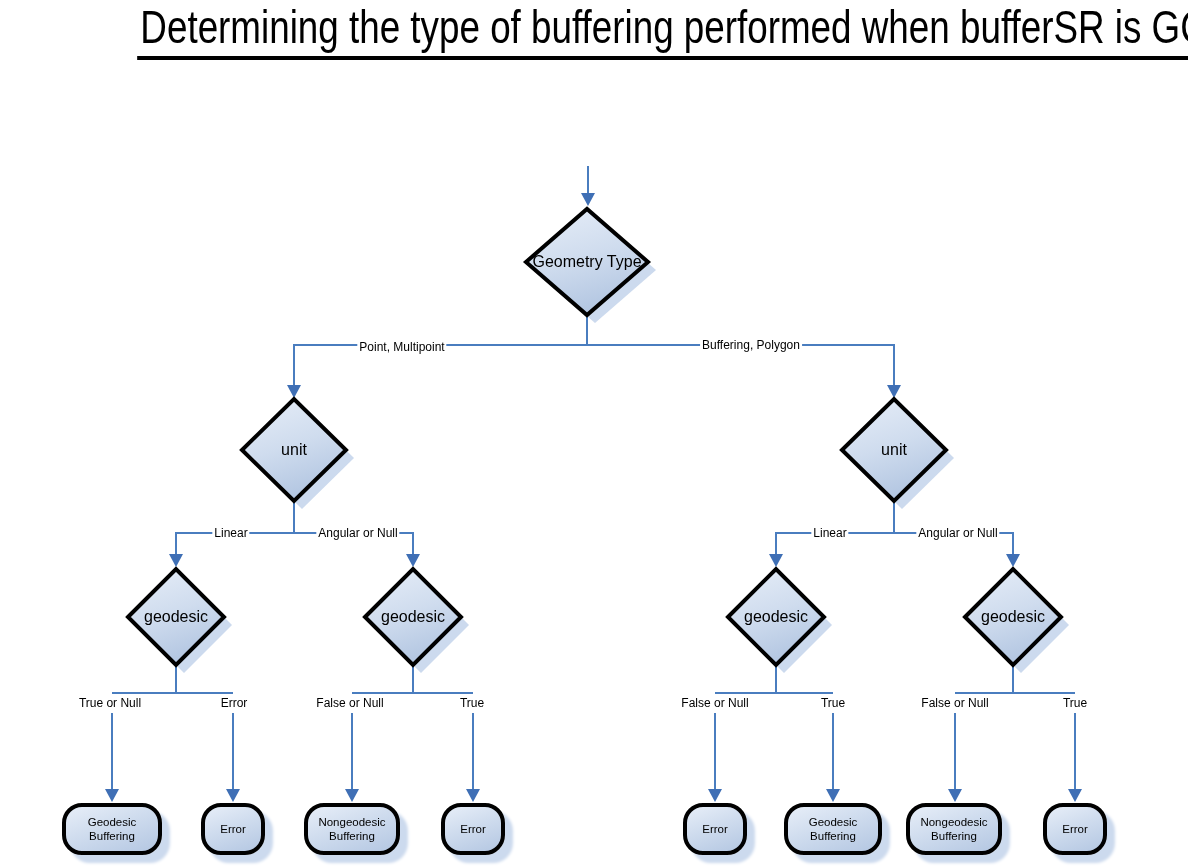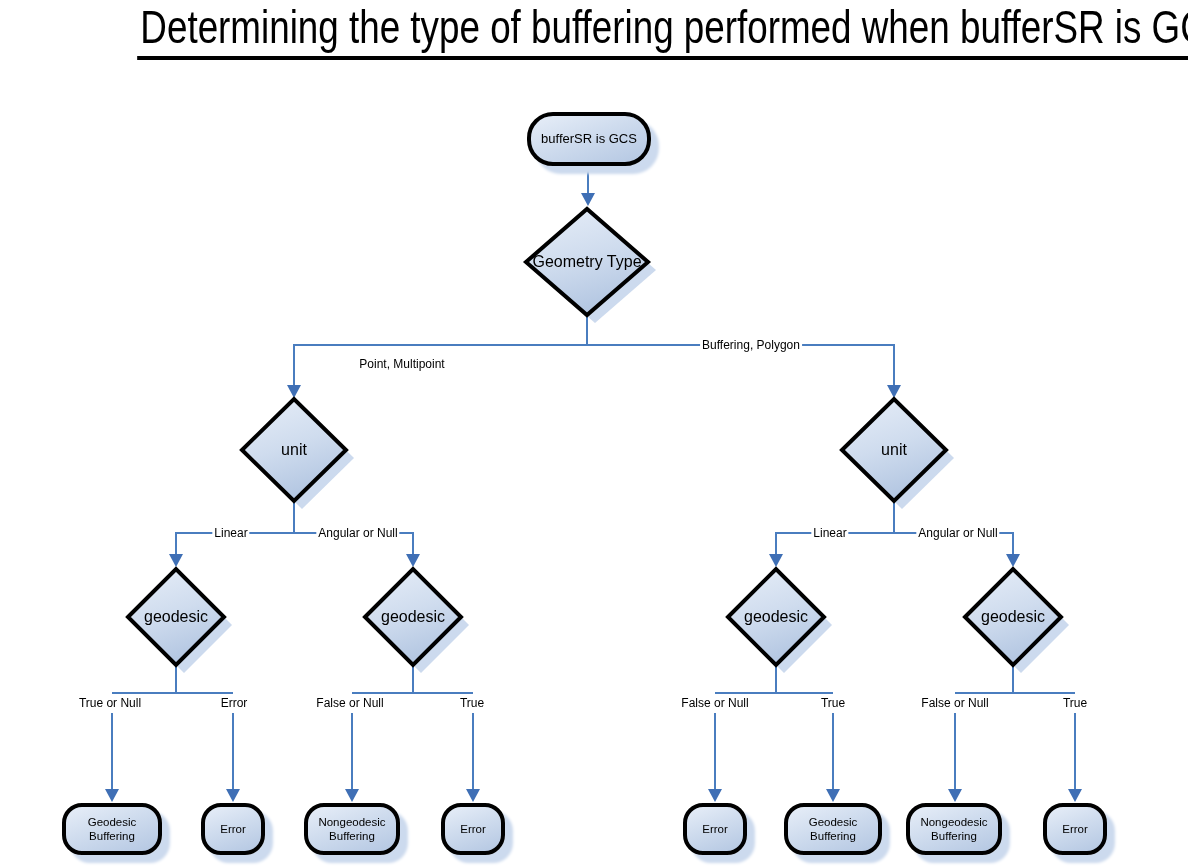--- a/index.html
+++ b/index.html
@@ -159,23 +159,20 @@
     <g>
       <polygon class="dsh" points="736,625 784,577 832,625 784,673"></polygon>
       <polygon class="dia" points="728,617 776,569 824,617 776,665"></polygon>
     </g>
     <g>
       <polygon class="dsh" points="973,625 1021,577 1069,625 1021,673"></polygon>
       <polygon class="dia" points="965,617 1013,569 1061,617 1013,665"></polygon>
     </g>
   </svg>
 
-  <div class="stadium start-node" style="left:527px; top:112px; width:124px; height:54px;">
-    <span>bufferSR is GCS</span>
-  </div>
 
   <div class="stadium" style="left:62px; top:803px; width:100px; height:52px;">
     <span>Geodesic Buffering</span>
   </div>
   <div class="stadium" style="left:201px; top:803px; width:64px; height:52px;">
     <span>Error</span>
   </div>
   <div class="stadium" style="left:304px; top:803px; width:96px; height:52px;">
     <span>Nongeodesic Buffering</span>
   </div>
@@ -196,21 +193,21 @@
   </div>
 
   <div class="node-label" style="left:587px; top:262px;">Geometry Type</div>
   <div class="node-label" style="left:294px; top:450px;">unit</div>
   <div class="node-label" style="left:894px; top:450px;">unit</div>
   <div class="node-label" style="left:176px; top:617px;">geodesic</div>
   <div class="node-label" style="left:413px; top:617px;">geodesic</div>
   <div class="node-label" style="left:776px; top:617px;">geodesic</div>
   <div class="node-label" style="left:1013px; top:617px;">geodesic</div>
 
-  <div class="edge-label" style="left:402px; top:364px;">Point, Multipoint</div>
+  <div class="edge-label" style="left:402px; top:347px;">Point, Multipoint</div>
   <div class="edge-label" style="left:751px; top:345px;">Buffering, Polygon</div>
   <div class="edge-label" style="left:231px; top:533px;">Linear</div>
   <div class="edge-label" style="left:358px; top:533px;">Angular or Null</div>
   <div class="edge-label" style="left:830px; top:533px;">Linear</div>
   <div class="edge-label" style="left:958px; top:533px;">Angular or Null</div>
   <div class="edge-label" style="left:110px; top:703px;">True or Null</div>
   <div class="edge-label" style="left:234px; top:703px;">Error</div>
   <div class="edge-label" style="left:350px; top:703px;">False or Null</div>
   <div class="edge-label" style="left:472px; top:703px;">True</div>
   <div class="edge-label" style="left:715px; top:703px;">False or Null</div>

